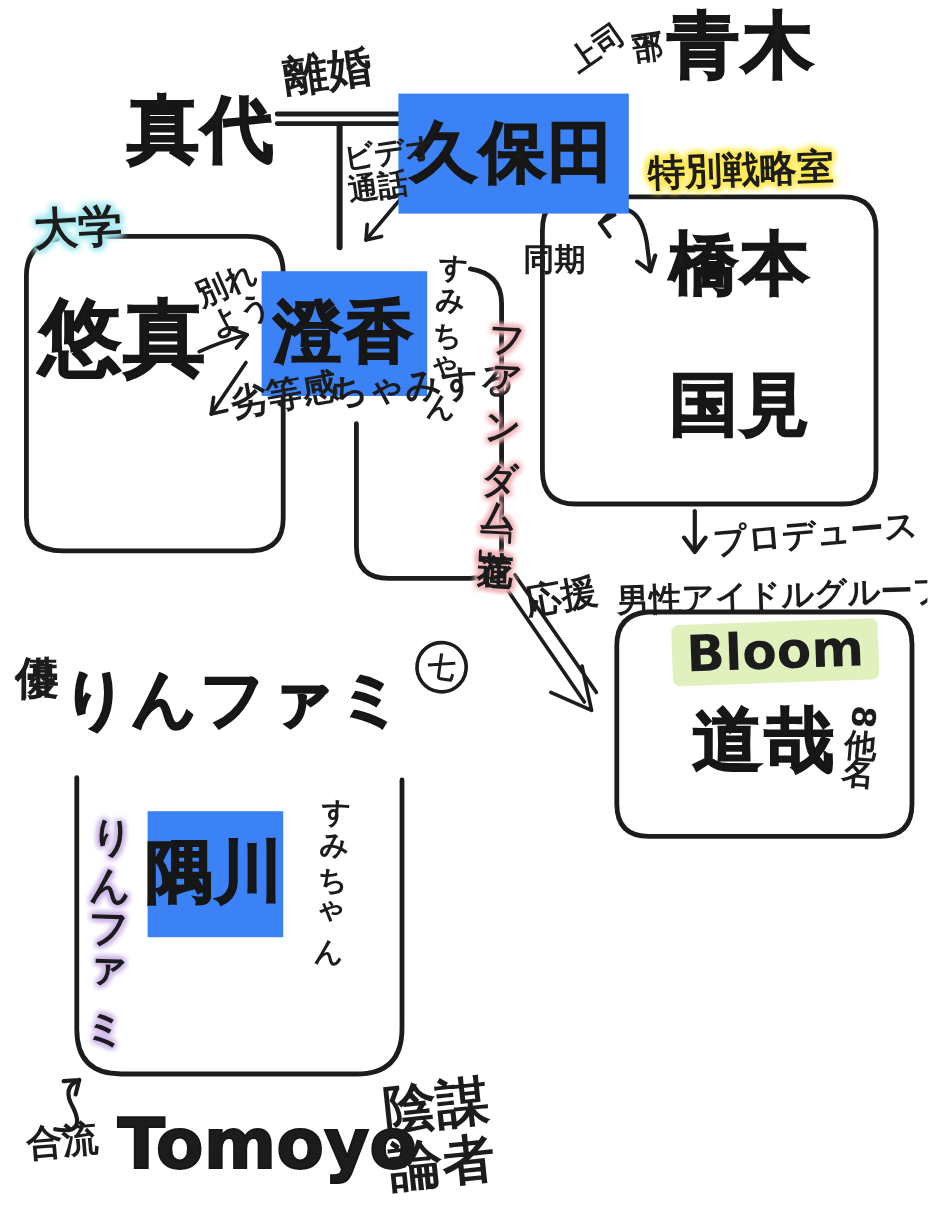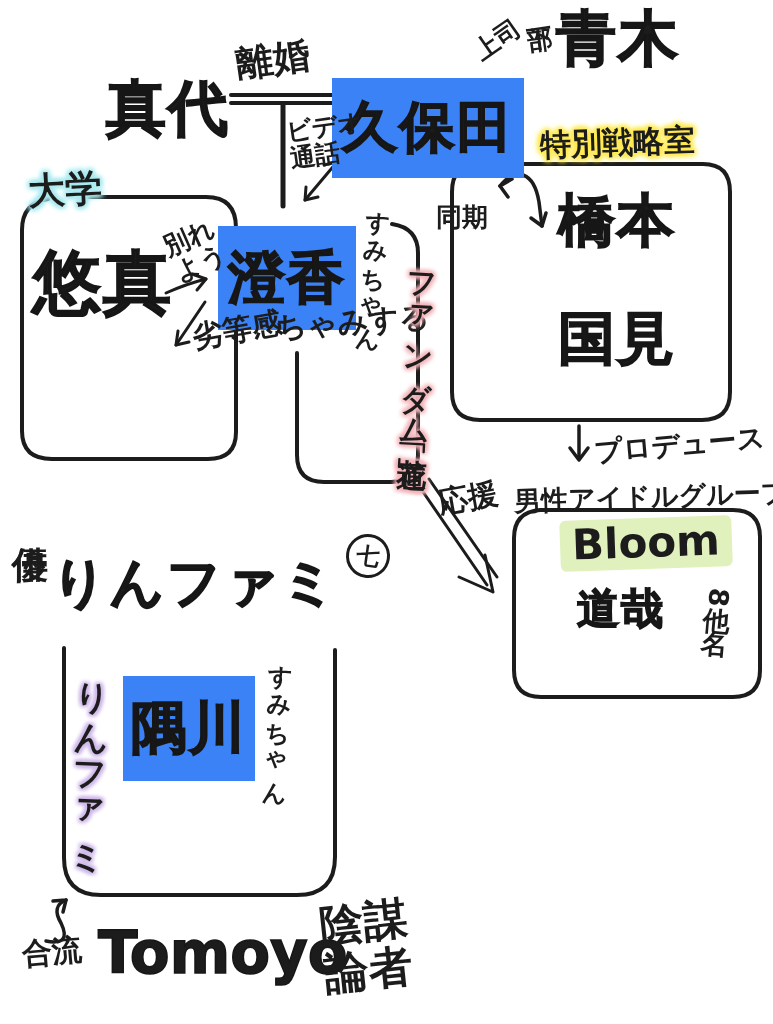--- a/index.html
+++ b/index.html
@@ -114,31 +114,31 @@
   <div class="t h v" style="left:360px;top:194px;font-size:24px;transform:rotate(5deg);">すみちゃん</div>
   <div class="t h" style="left:276px;top:306px;font-size:30px;transform:rotate(-4deg);">ちゃみする</div>
 
   <div class="t h v halo-p" style="left:402px;top:252px;font-size:30px;transform:rotate(3deg);">ファンダム「花道」</div>
   <div class="t h" style="left:438px;top:482px;font-size:30px;transform:rotate(-10deg);">応援</div>
 
   <div class="t h" style="left:514px;top:482px;font-size:27px;transform:rotate(-2deg);">男性アイドルグループ</div>
   <div class="t h" style="left:560px;top:520px;font-size:42px;transform:rotate(-2deg);">
     <span class="bloom-bg">Bloom</span>
   </div>
-  <div class="t n" style="left:577px;top:586px;font-size:42px;">道哉</div>
+  <div class="t n" style="left:577px;top:586px;font-size:58px;">道哉</div>
   <div class="t h v" style="left:704px;top:586px;font-size:27px;transform:rotate(5deg);">他8名</div>
 
   <div class="t h v" style="left:10px;top:518px;font-size:36px;">俳優</div>
   <div class="t n" style="left:52px;top:554px;font-size:54px;">りんファミ</div>
   <div class="circle" style="left:346px;top:534px;">
     <span>七</span>
   </div>
 
   <div class="t h v halo-v" style="left:72px;top:658px;font-size:34px;transform:rotate(2deg);">りんファミ</div>
-  <div class="ybox" style="left:123px;top:653px;width:132px;height:105px;">
+  <div class="ybox" style="left:123px;top:653px;width:113px;height:105px;">
     <span class="t n" style="font-size:56px;">隅川</span>
   </div>
   <div class="t h v" style="left:264px;top:648px;font-size:24px;transform:rotate(3deg);">すみちゃん</div>
   <div class="t h" style="left:22px;top:936px;font-size:30px;transform:rotate(-5deg);">合流</div>
   <div class="t n" style="left:98px;top:922px;font-size:58px;letter-spacing:0;">Tomoyo</div>
   <div class="t h two" style="left:322px;top:898px;font-size:44px;transform:rotate(-6deg);">
     <span>陰謀</span>
     <span>論者</span>
   </div>
 

